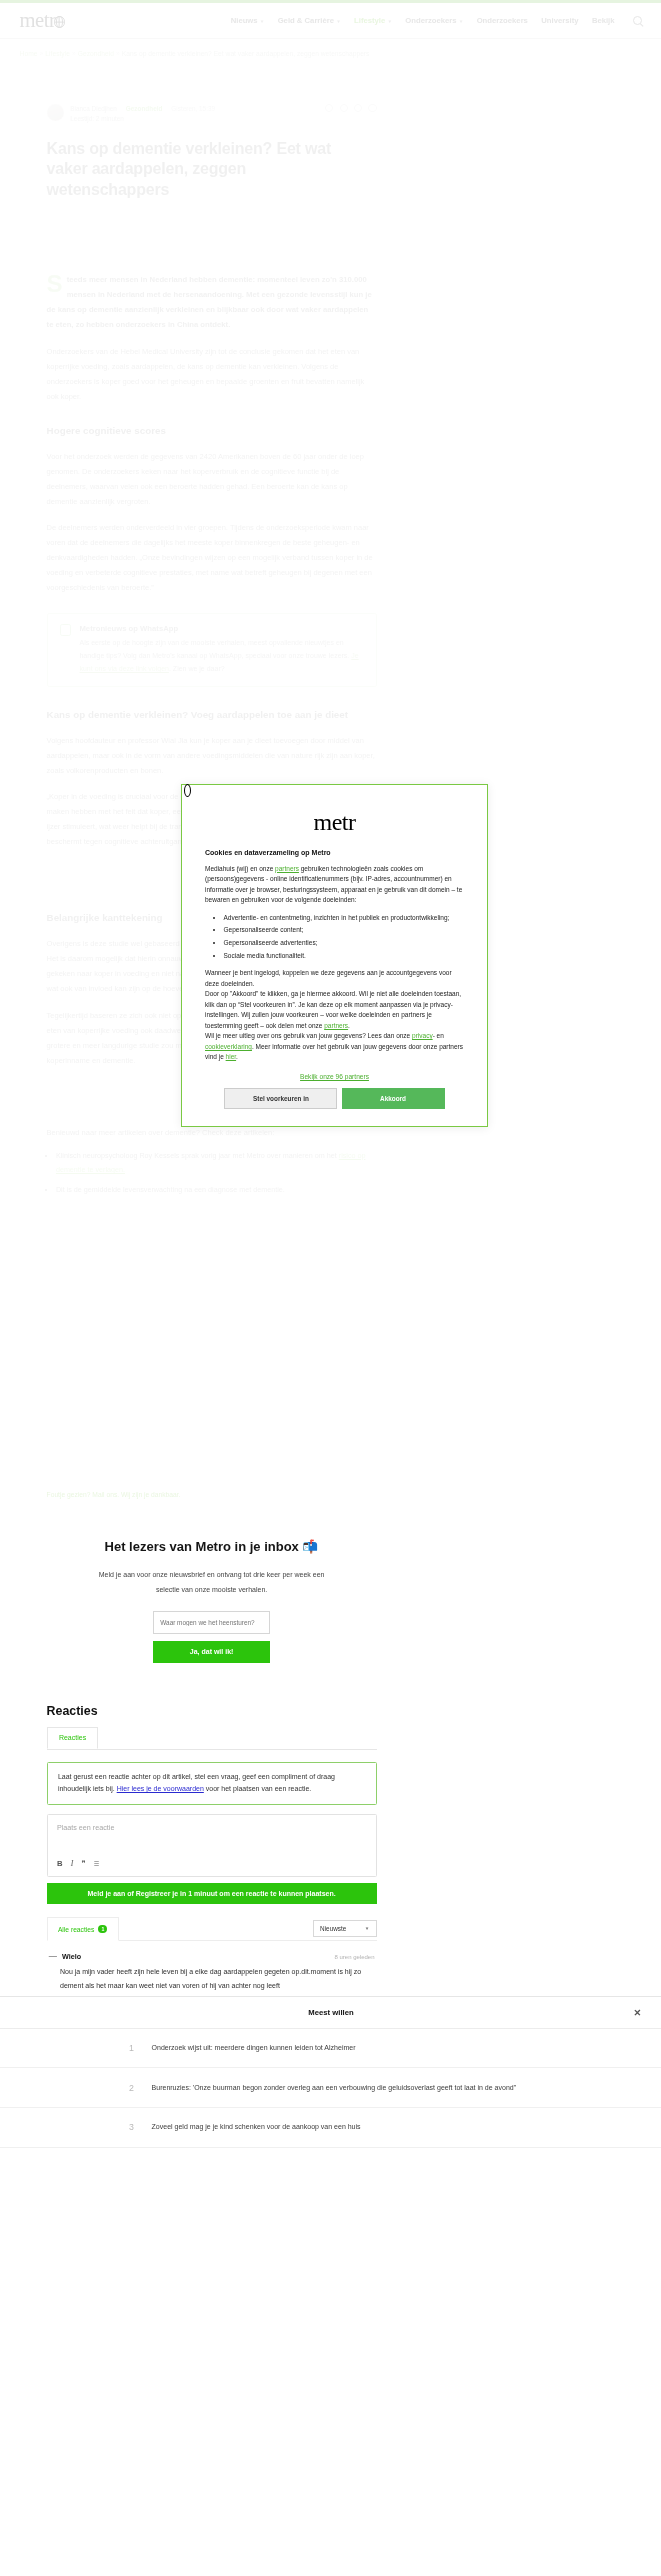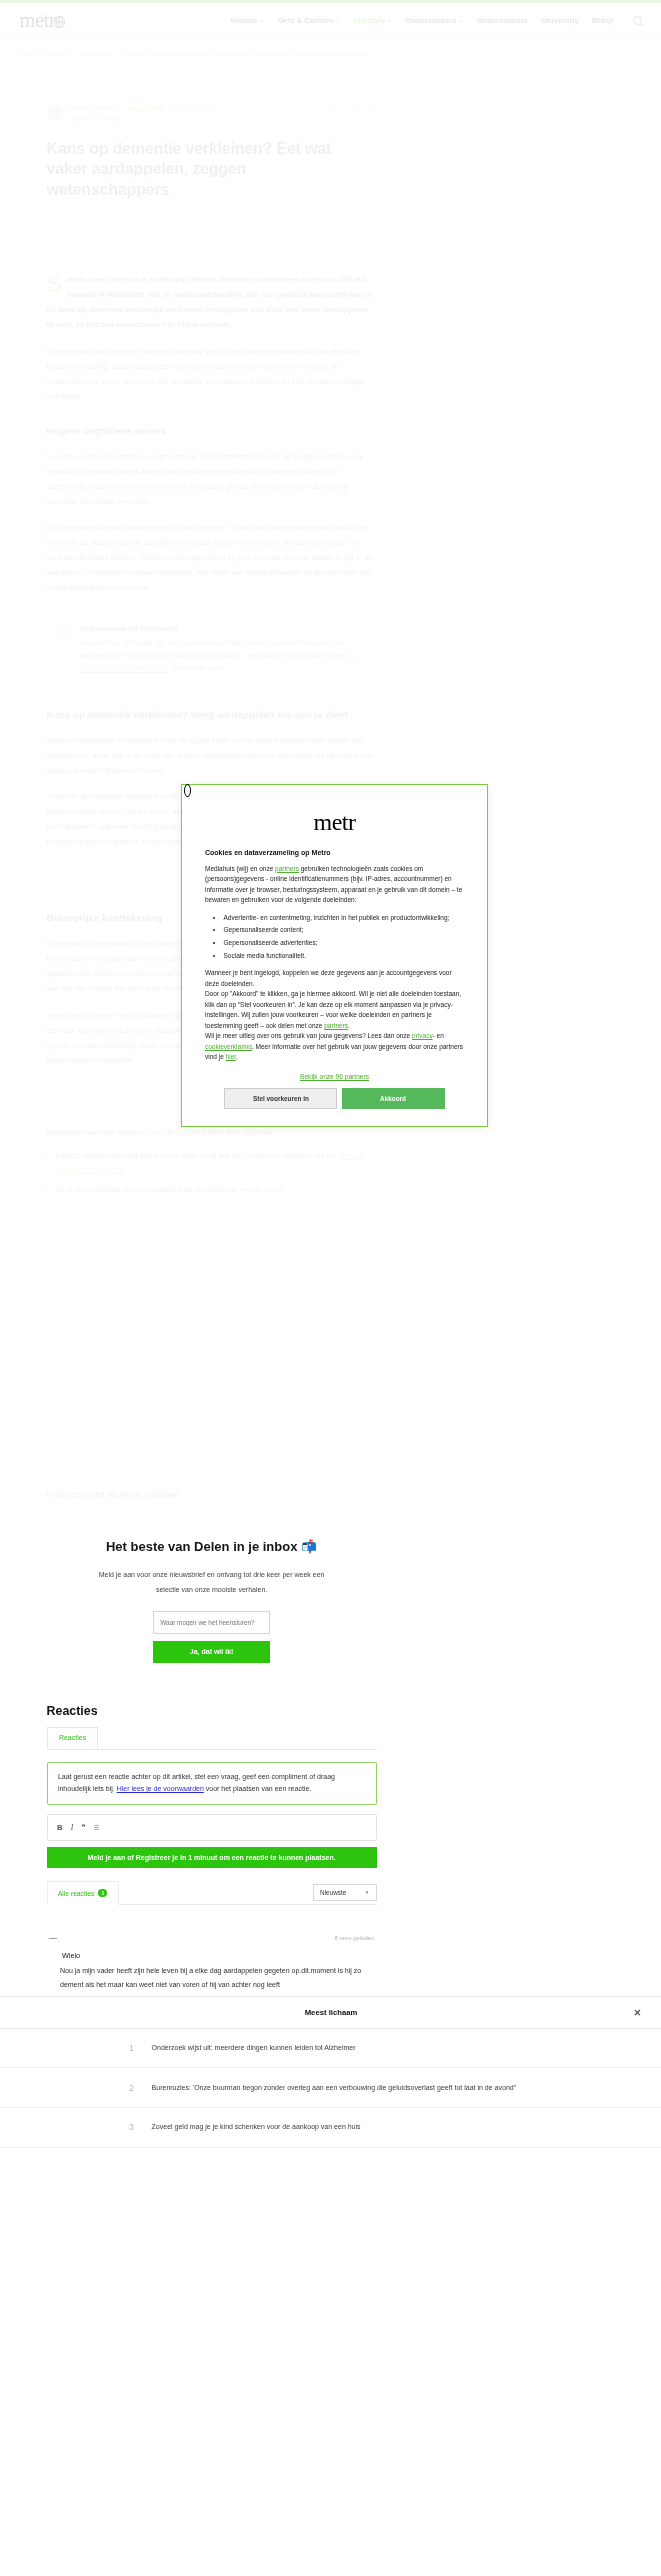--- a/index.html
+++ b/index.html
@@ -156,21 +156,21 @@
   .filter-tab{ padding:6.2px 10.3px; border:0.5px solid #ededed; border-bottom:0.5px solid #fff;
                margin-bottom:-0.5px; font-size:6.7px; color:#2cc40c; display:flex; align-items:center; gap:4.1px;}
   .badge{ background:#2cc40c; color:#fff; border-radius:50%; width:8.8px;height:8.8px;
           display:inline-flex;align-items:center;justify-content:center;font-size:5.2px;font-weight:700;}
   .sortsel{ margin-left:auto; border:0.5px solid #d8d8d8; padding:4.1px 6.2px; font-size:6.4px;
             color:#333; display:flex; align-items:center; gap:18.5px; background:#fff;}
   .sortsel .chev{ font-size:4.6px; color:#777;}
   .comment { padding:11.3px 2.1px 4.1px; }
   .c-head{ display:flex; align-items:center; gap:5.2px;}
   .c-minus{ color:#666; }
-  .c-name{ font-size:7.2px; font-weight:400; color:#111;margin-top:35px;}
+  .c-name{ font-size:7.2px; font-weight:700; color:#111;}
   .c-time{ margin-left:auto; font-size:6px; color:#b3b3b3;}
   .c-body{ font-size:7px; line-height:1.95; color:#2e2e2e; margin:4.1px 0 0 11.3px;}
   .c-actions{ display:flex; gap:11.3px; margin:8.2px 0 0 11.3px; font-size:6.2px; color:#555;}
   .c-actions .right{ margin-left:auto;}
   .c-actions span{ cursor:pointer; }
 
   
   .also { padding:15.5px 0 0; }
   .also h2 { font-size:10.8px; font-weight:800; color:#111; margin-bottom:11.3px;}
   .cards{ display:flex; gap:9.3px; }
@@ -264,37 +264,38 @@
   <ul class="dem-list dim">
     <li><span>Klinisch neuropsycholoog Roy Kessels sprak vorig jaar met Metro over manieren om het </span><a href="#">risico op dementie te verlagen.</a></li>
     <li><span>Dit is de gemiddelde levensverwachting na een diagnose met dementie.</span></li>
   </ul>
 
   <div style="height:268px"></div>
 
   <p class="correction dim-mid">Foutje gezien? Mail ons. Wij zijn je dankbaar.</p>
 
   <section class="newsletter">
-    <h2>Het beste van Delen in je inbox 📬</h2>
+    <h2>Het lezers van Metro in je inbox 📬</h2>
     <p>Meld je aan voor onze nieuwsbrief en ontvang tot drie keer per week een selectie van onze mooiste verhalen.</p>
     <input class="nl-input" placeholder="Waar mogen we het heensturen?" style="">
     <button class="nl-btn">Ja, dat wil ik!</button>
   </section>
 
   <section class="comments">
     <h2>Reacties</h2>
     <div class="tabbar">
       <div class="tab">Reacties</div>
     </div>
 
     <div class="notice">
       <span>Laat gerust een reactie achter op dit artikel, stel een vraag, geef een compliment of draag inhoudelijk iets bij. </span><a href="#">Hier lees je de voorwaarden</a><span> voor het plaatsen van een reactie.</span>
     </div>
 
     <div class="editor">
+      <div class="ph">Plaats een reactie</div>
       <div class="editor-tools">
         <span style="font-weight:800">B</span>
         <span style="font-style:italic;font-family:'Liberation Serif',serif">I</span>
         <span>❞</span>
         <span style="font-size:6.2px">☰</span>
       </div>
     </div>
 
     <div class="login-bar">Meld je aan of Registreer je in 1 minuut om een reactie te kunnen plaatsen.</div>
 
@@ -368,21 +369,21 @@
   </div>
   <a href="#" class="cookie-partners-link">Bekijk onze 96 partners</a>
   <div class="cookie-btns">
     <button class="btn-prefs">Stel voorkeuren in</button>
     <button class="btn-accept">Akkoord</button>
   </div>
 </div>
 
 <div class="most-read">
   <div class="most-read-head">
-    <span>Meest lichaam</span>
+    <span>Meest willen</span>
     <span class="most-read-close">✕</span>
   </div>
   <div class="mr-list">
     <div class="mr-item">
       <span class="mr-num">1</span>
       <span class="mr-txt">Onderzoek wijst uit: meerdere dingen kunnen leiden tot Alzheimer</span>
     </div>
     <div class="mr-item">
       <span class="mr-num">2</span>
       <span class="mr-txt">Burenruzies: 'Onze buurman begon zonder overleg aan een verbouwing die geluidsoverlast geeft tot laat in de avond"</span>

